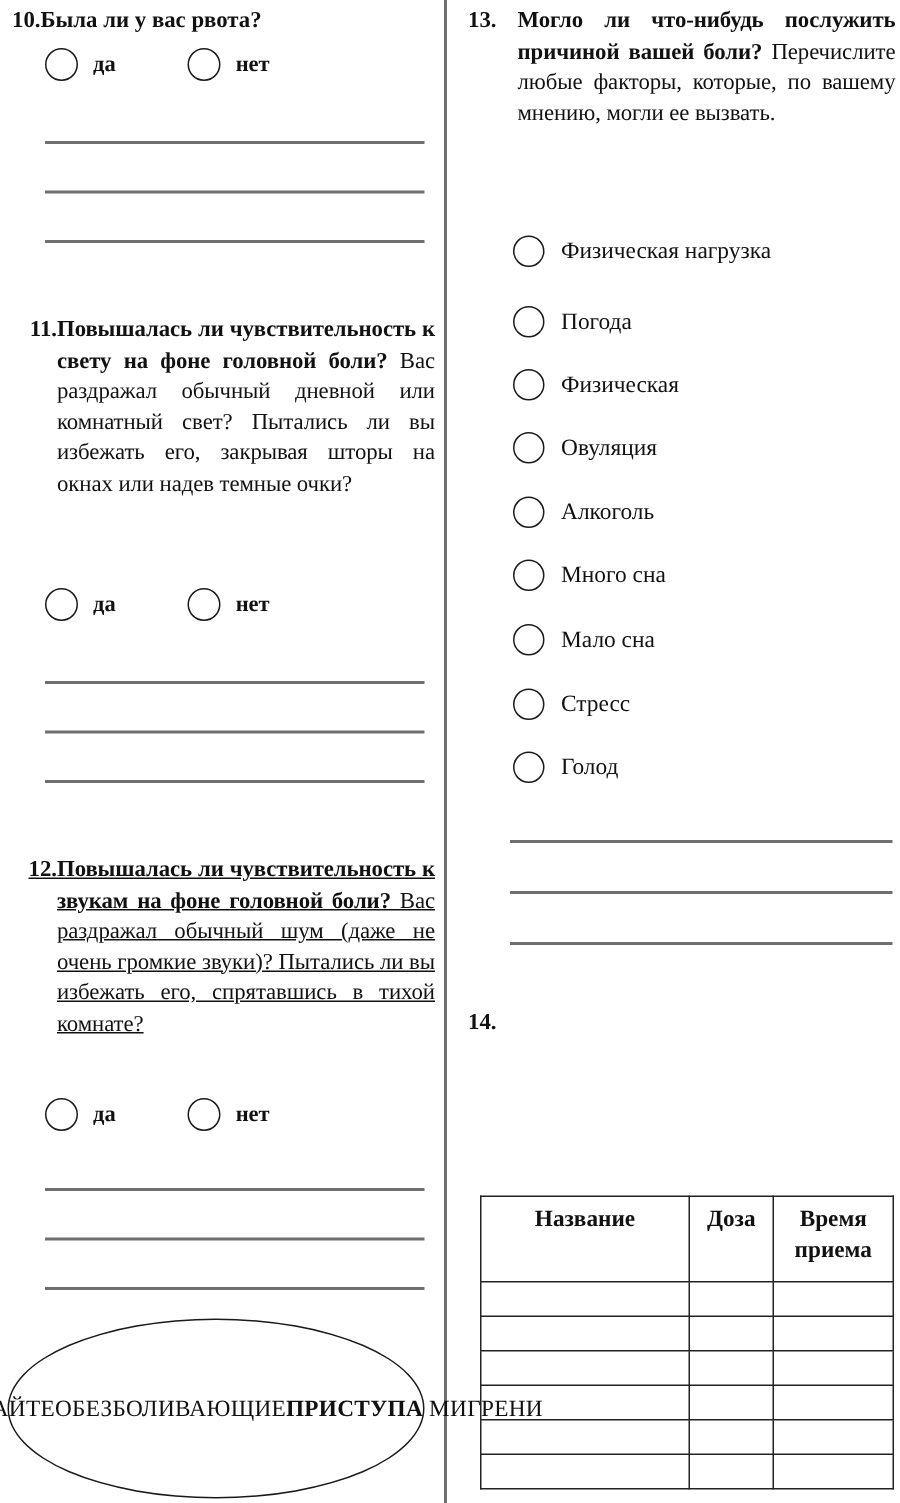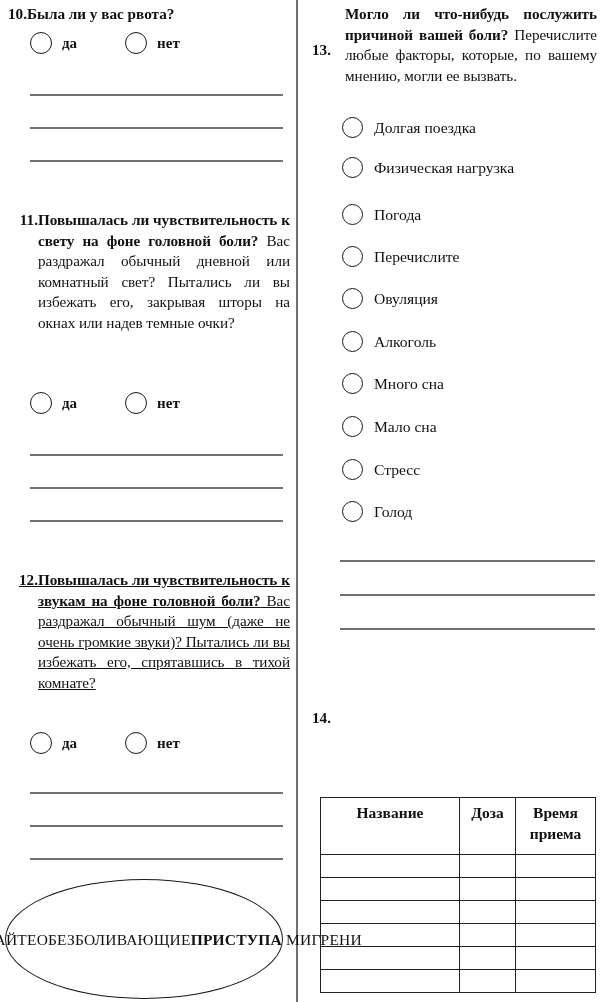--- a/index.html
+++ b/index.html
@@ -52,21 +52,21 @@
     align-items: flex-start;
   }
   .q-num {
     font-weight: bold;
     font-size: 15.2px;
     line-height: 20.5px;
     flex: 0 0 auto;
     white-space: nowrap;
   }
   .q-num-w30 { width: 30px; text-align: right; }
-  .q-num-w33 { width: 33px; margin-top: 36px; }
+  .q-num-w33 { width: 33px; }
 
   .q-text {
     flex: 1 1 auto;
     font-size: 15.2px;
     line-height: 20.5px;
     text-align: justify;
     text-align-last: left;
     hyphens: manual;
   }
   .q-text.tight { letter-spacing: -0.05px; }
@@ -244,35 +244,31 @@
 
   <div class="col col-right">
 
     <div class="question" style="left:12px; top:4px; width:285px;">
       <div class="q-row">
         <span class="q-num q-num-w33">13.</span>
         <span class="q-text tight"><b>Могло ли что-нибудь послужить причиной вашей боли?</b><span> Перечислите любые факторы, которые, по вашему мнению, могли ее вызвать.</span></span>
       </div>
     </div>
 
-    <div class="opt" style="left:42px; top:117px;">
-      <span class="circle"></span>
-      <span class="opt-label">Долгая поездка</span>
-    </div>
     <div class="opt" style="left:42px; top:157px;">
       <span class="circle"></span>
       <span class="opt-label">Физическая нагрузка</span>
     </div>
     <div class="opt" style="left:42px; top:204px;">
       <span class="circle"></span>
       <span class="opt-label">Погода</span>
     </div>
     <div class="opt" style="left:42px; top:246px;">
       <span class="circle"></span>
-      <span class="opt-label">Перечислите</span>
+      <span class="opt-label">Физическая</span>
     </div>
     <div class="opt" style="left:42px; top:288px;">
       <span class="circle"></span>
       <span class="opt-label">Овуляция</span>
     </div>
     <div class="opt" style="left:42px; top:331px;">
       <span class="circle"></span>
       <span class="opt-label">Алкоголь</span>
     </div>
     <div class="opt" style="left:42px; top:373px;">

